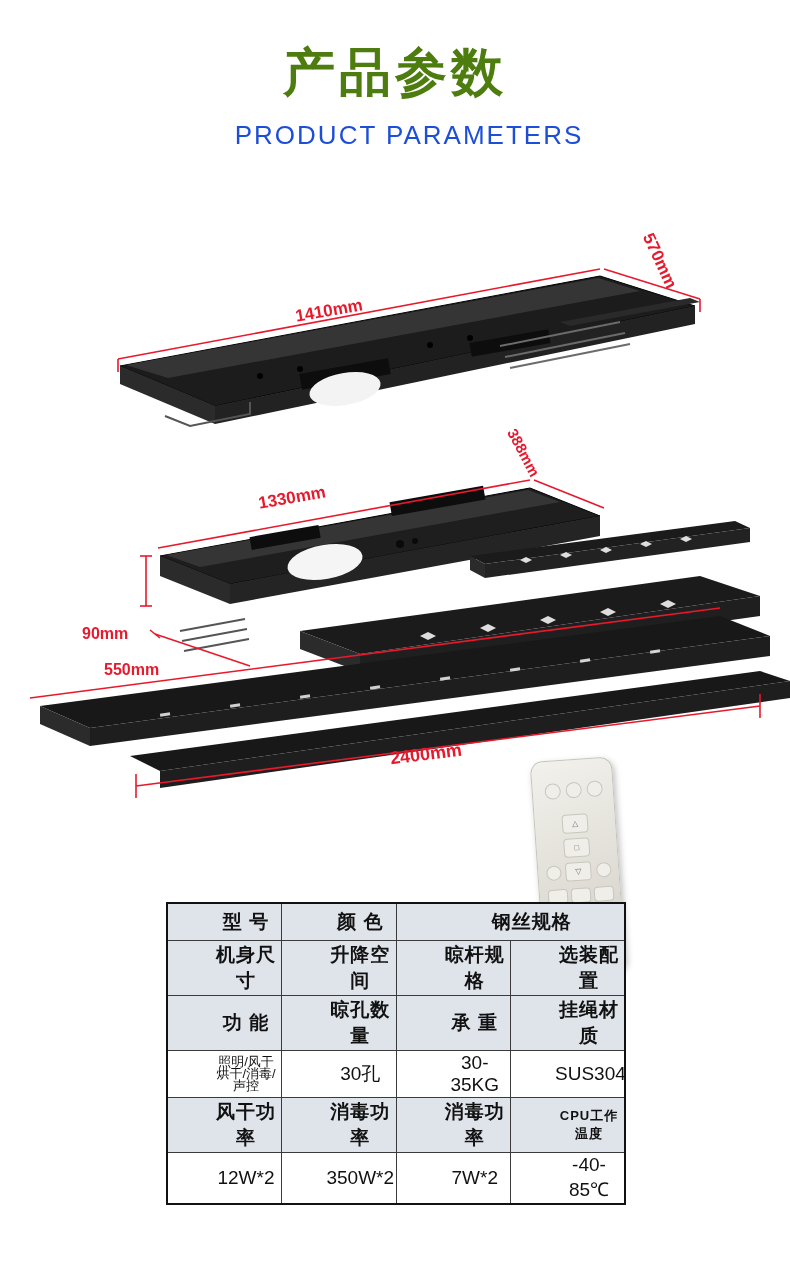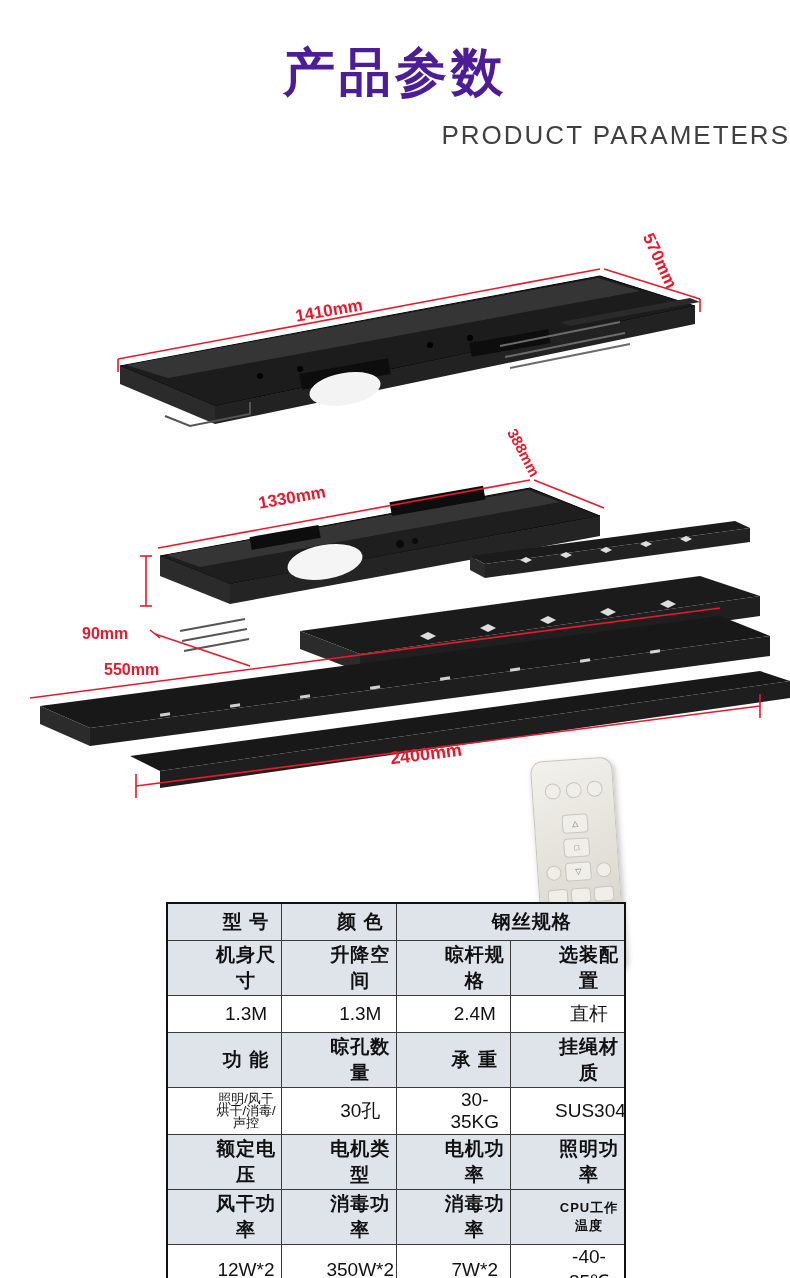--- a/index.html
+++ b/index.html
@@ -6,24 +6,24 @@
   body{
     width:790px;height:1278px;background:#ffffff;
     font-family:"Liberation Sans", sans-serif;
     color:#111;position:relative;overflow:hidden;
   }
   .page{position:relative;width:790px;height:1278px;}
 
   
   .title-cn{
     text-align:center;font-size:52px;font-weight:bold;letter-spacing:4px;
-    color:#4c1d95;margin-top:46px;line-height:1;
+    color:#4d7c0f;margin-top:46px;line-height:1;
   }
   .title-en{
-    text-align:right;font-size:26px;letter-spacing:2px;color:#404040;
+    text-align:center;font-size:26px;letter-spacing:2px;color:#1d4ed8;
     margin-top:22px;font-weight:400;margin-left:28px;
   }
 
   
   .illus{position:absolute;left:0;top:180px;width:790px;height:650px;}
 
   .dimlabel{
     position:absolute;color:#e8192c;font-size:15px;font-weight:bold;
     white-space:nowrap;
   }
@@ -227,47 +227,35 @@
       <td>颜 色</td>
       <td colspan="2">钢丝规格</td>
     </tr>
 
     <tr class="head">
       <td>机身尺寸</td>
       <td>升降空间</td>
       <td>晾杆规格</td>
       <td>选装配置</td>
     </tr>
-    <tr class="val">
-      <td>1.3M</td>
-      <td>1.3M</td>
-      <td>2.4M</td>
-      <td>直杆</td>
-    </tr>
 
     <tr class="head">
       <td>功 能</td>
       <td>晾孔数量</td>
       <td>承 重</td>
       <td>挂绳材质</td>
     </tr>
     <tr class="val">
       <td class="small" style="white-space:pre-line;">照明/风干
 烘干/消毒/声控</td>
       <td>30孔</td>
       <td>30-35KG</td>
       <td>SUS304</td>
     </tr>
 
-    <tr class="head">
-      <td>额定电压</td>
-      <td>电机类型</td>
-      <td>电机功率</td>
-      <td>照明功率</td>
-    </tr>
 
     <tr class="head">
       <td>风干功率</td>
       <td>消毒功率</td>
       <td>消毒功率</td>
       <td class="smallhead">CPU工作温度</td>
     </tr>
     <tr class="val">
       <td>12W*2</td>
       <td>350W*2</td>

